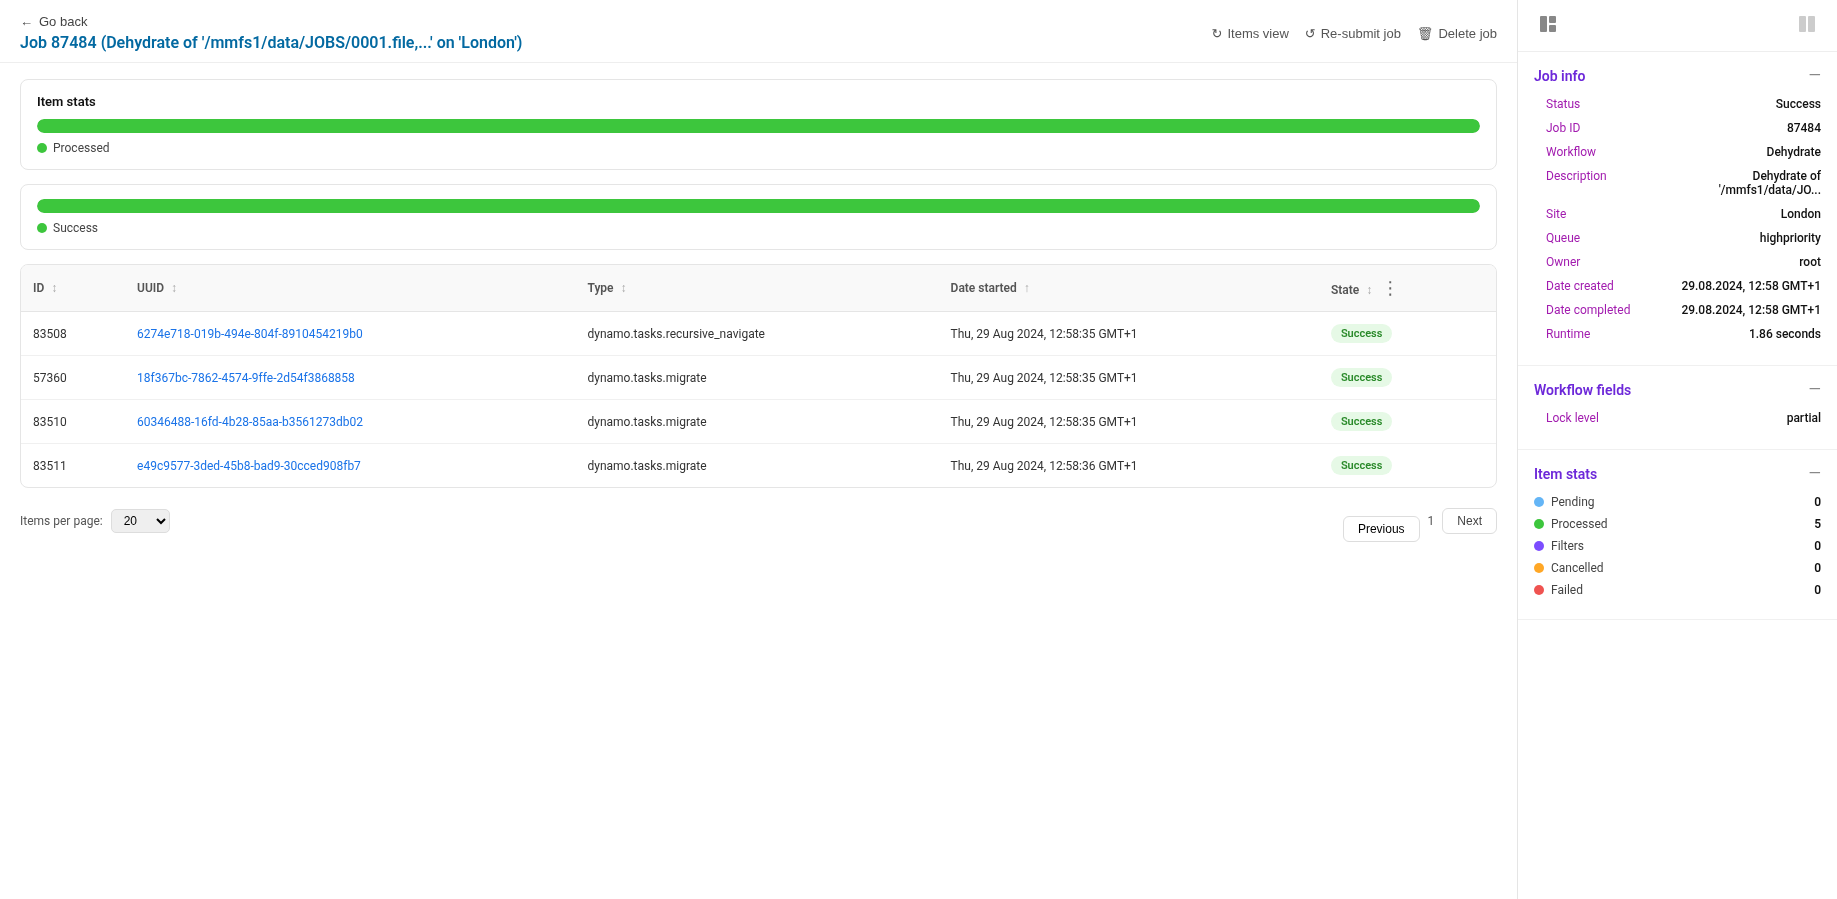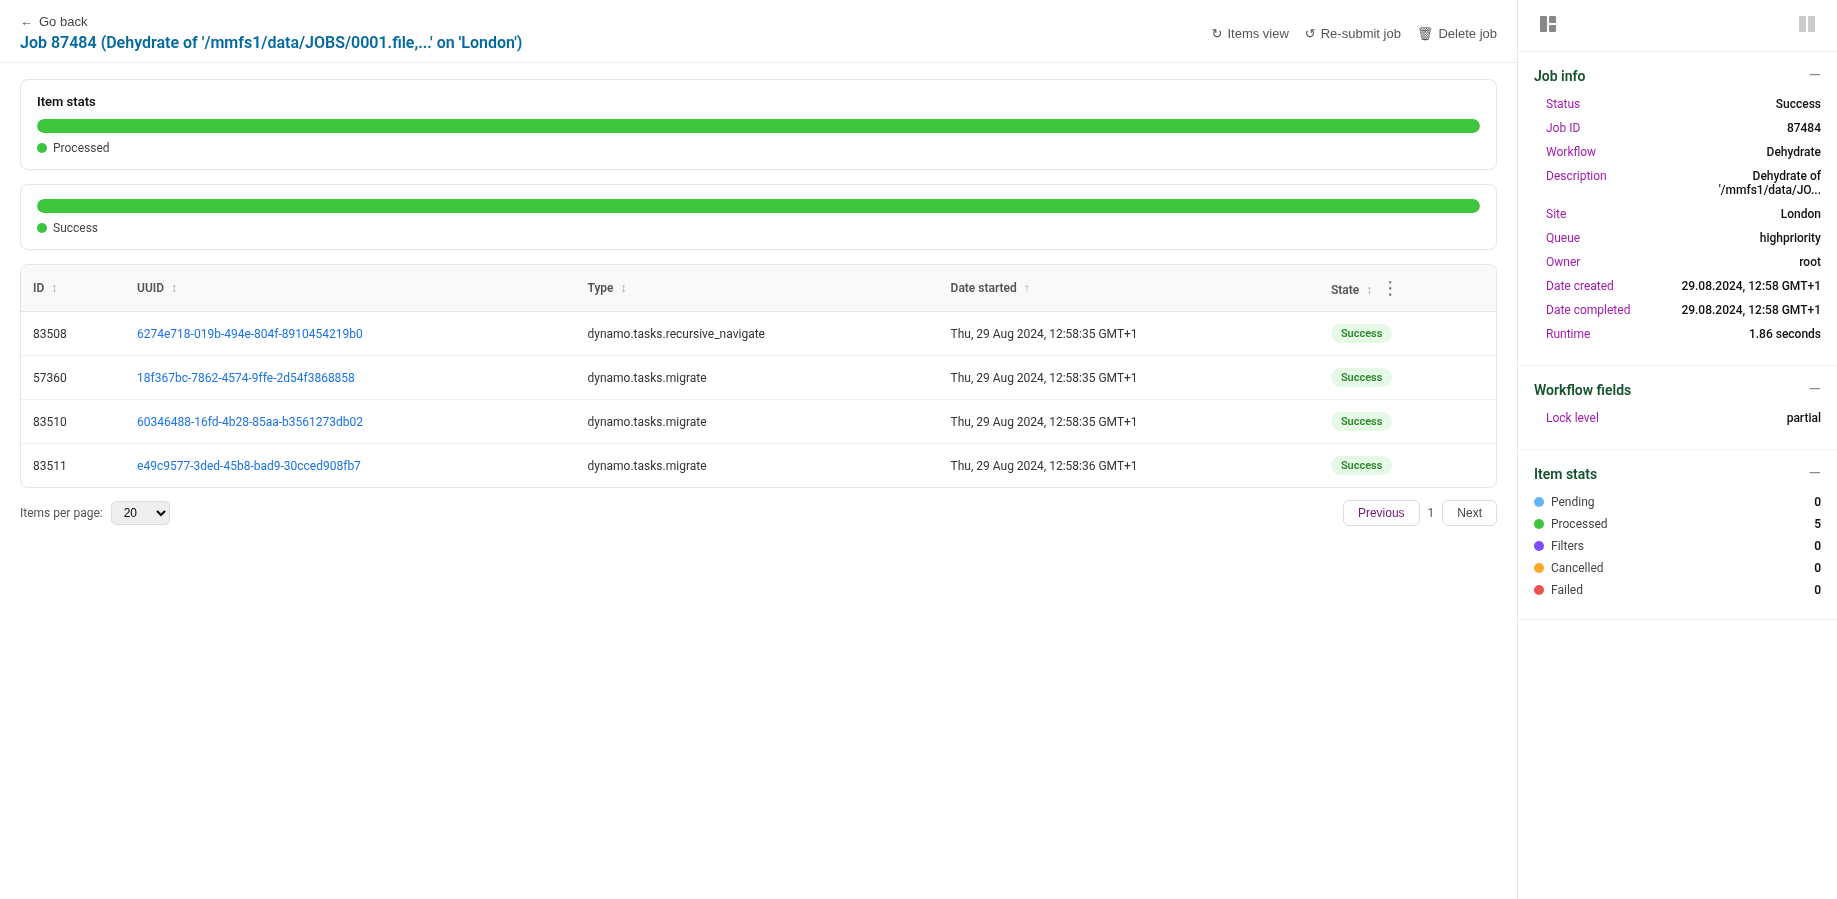--- a/index.html
+++ b/index.html
@@ -47,34 +47,34 @@
 
     .uuid-text { color: #1a73e8; cursor: pointer; }
 
     
     .pagination { display: flex; align-items: center; justify-content: space-between; margin-top: 12px; }
     .items-per-page { display: flex; align-items: center; gap: 8px; font-size: 12px; color: #555; }
     .items-per-page select { border: 1px solid #ddd; border-radius: 5px; padding: 3px 8px; font-size: 12px; }
     .page-controls { display: flex; align-items: center; gap: 8px; }
     .page-num { font-size: 12px; color: #555; }
     .page-btn { border: 1px solid #ddd; border-radius: 6px; padding: 5px 14px; background: #fff; cursor: pointer; font-size: 12px; color: #444; }
-    .page-btn.disabled { color: #701a75; cursor: default; }
+    .page-btn.disabled { color: #000000; cursor: default; margin-top: 16px; }
 
     
     .more-btn { background: none; border: none; cursor: pointer; color: #666; font-size: 18px; padding: 2px 6px; }
 
     
     .right-panel { width: 320px; border-left: 1px solid #e5e5e5; overflow-y: auto; padding: 0; display: flex; flex-direction: direction; flex-direction: column; }
 
     .panel-top-icons { display: flex; align-items: center; justify-content: space-between; padding: 10px 16px; border-bottom: 1px solid #eee; }
     .panel-icon-btn { background: none; border: none; cursor: pointer; color: #555; padding: 4px; }
 
     .panel-section { padding: 14px 16px; border-bottom: 1px solid #f0f0f0; }
     .panel-section-header { display: flex; align-items: center; justify-content: space-between; margin-bottom: 12px; }
-    .panel-section-title { font-size: 14px; font-weight: 600; color: #14532d; }
+    .panel-section-title { font-size: 14px; font-weight: 600; color: #6d28d9; }
     .panel-section-toggle { font-size: 16px; color: #888; cursor: pointer; }
 
     .panel-row { display: flex; align-items: flex-start; justify-content: space-between; margin-bottom: 10px; }
     .panel-label { color: #a21caf; font-size: 12px; margin-left: 12px; }
     .panel-value { color: #111; font-size: 12px; font-weight: 500; text-align: right; max-width: 55%; word-break: break-word; }
 
     .panel-stats-row { display: flex; align-items: center; justify-content: space-between; margin-bottom: 8px; }
     .panel-stats-left { display: flex; align-items: center; gap: 7px; font-size: 12px; color: #444; }
     .panel-stats-dot { width: 10px; height: 10px; border-radius: 50%; }
     .panel-stats-count { font-size: 12px; font-weight: 600; color: #111; }

